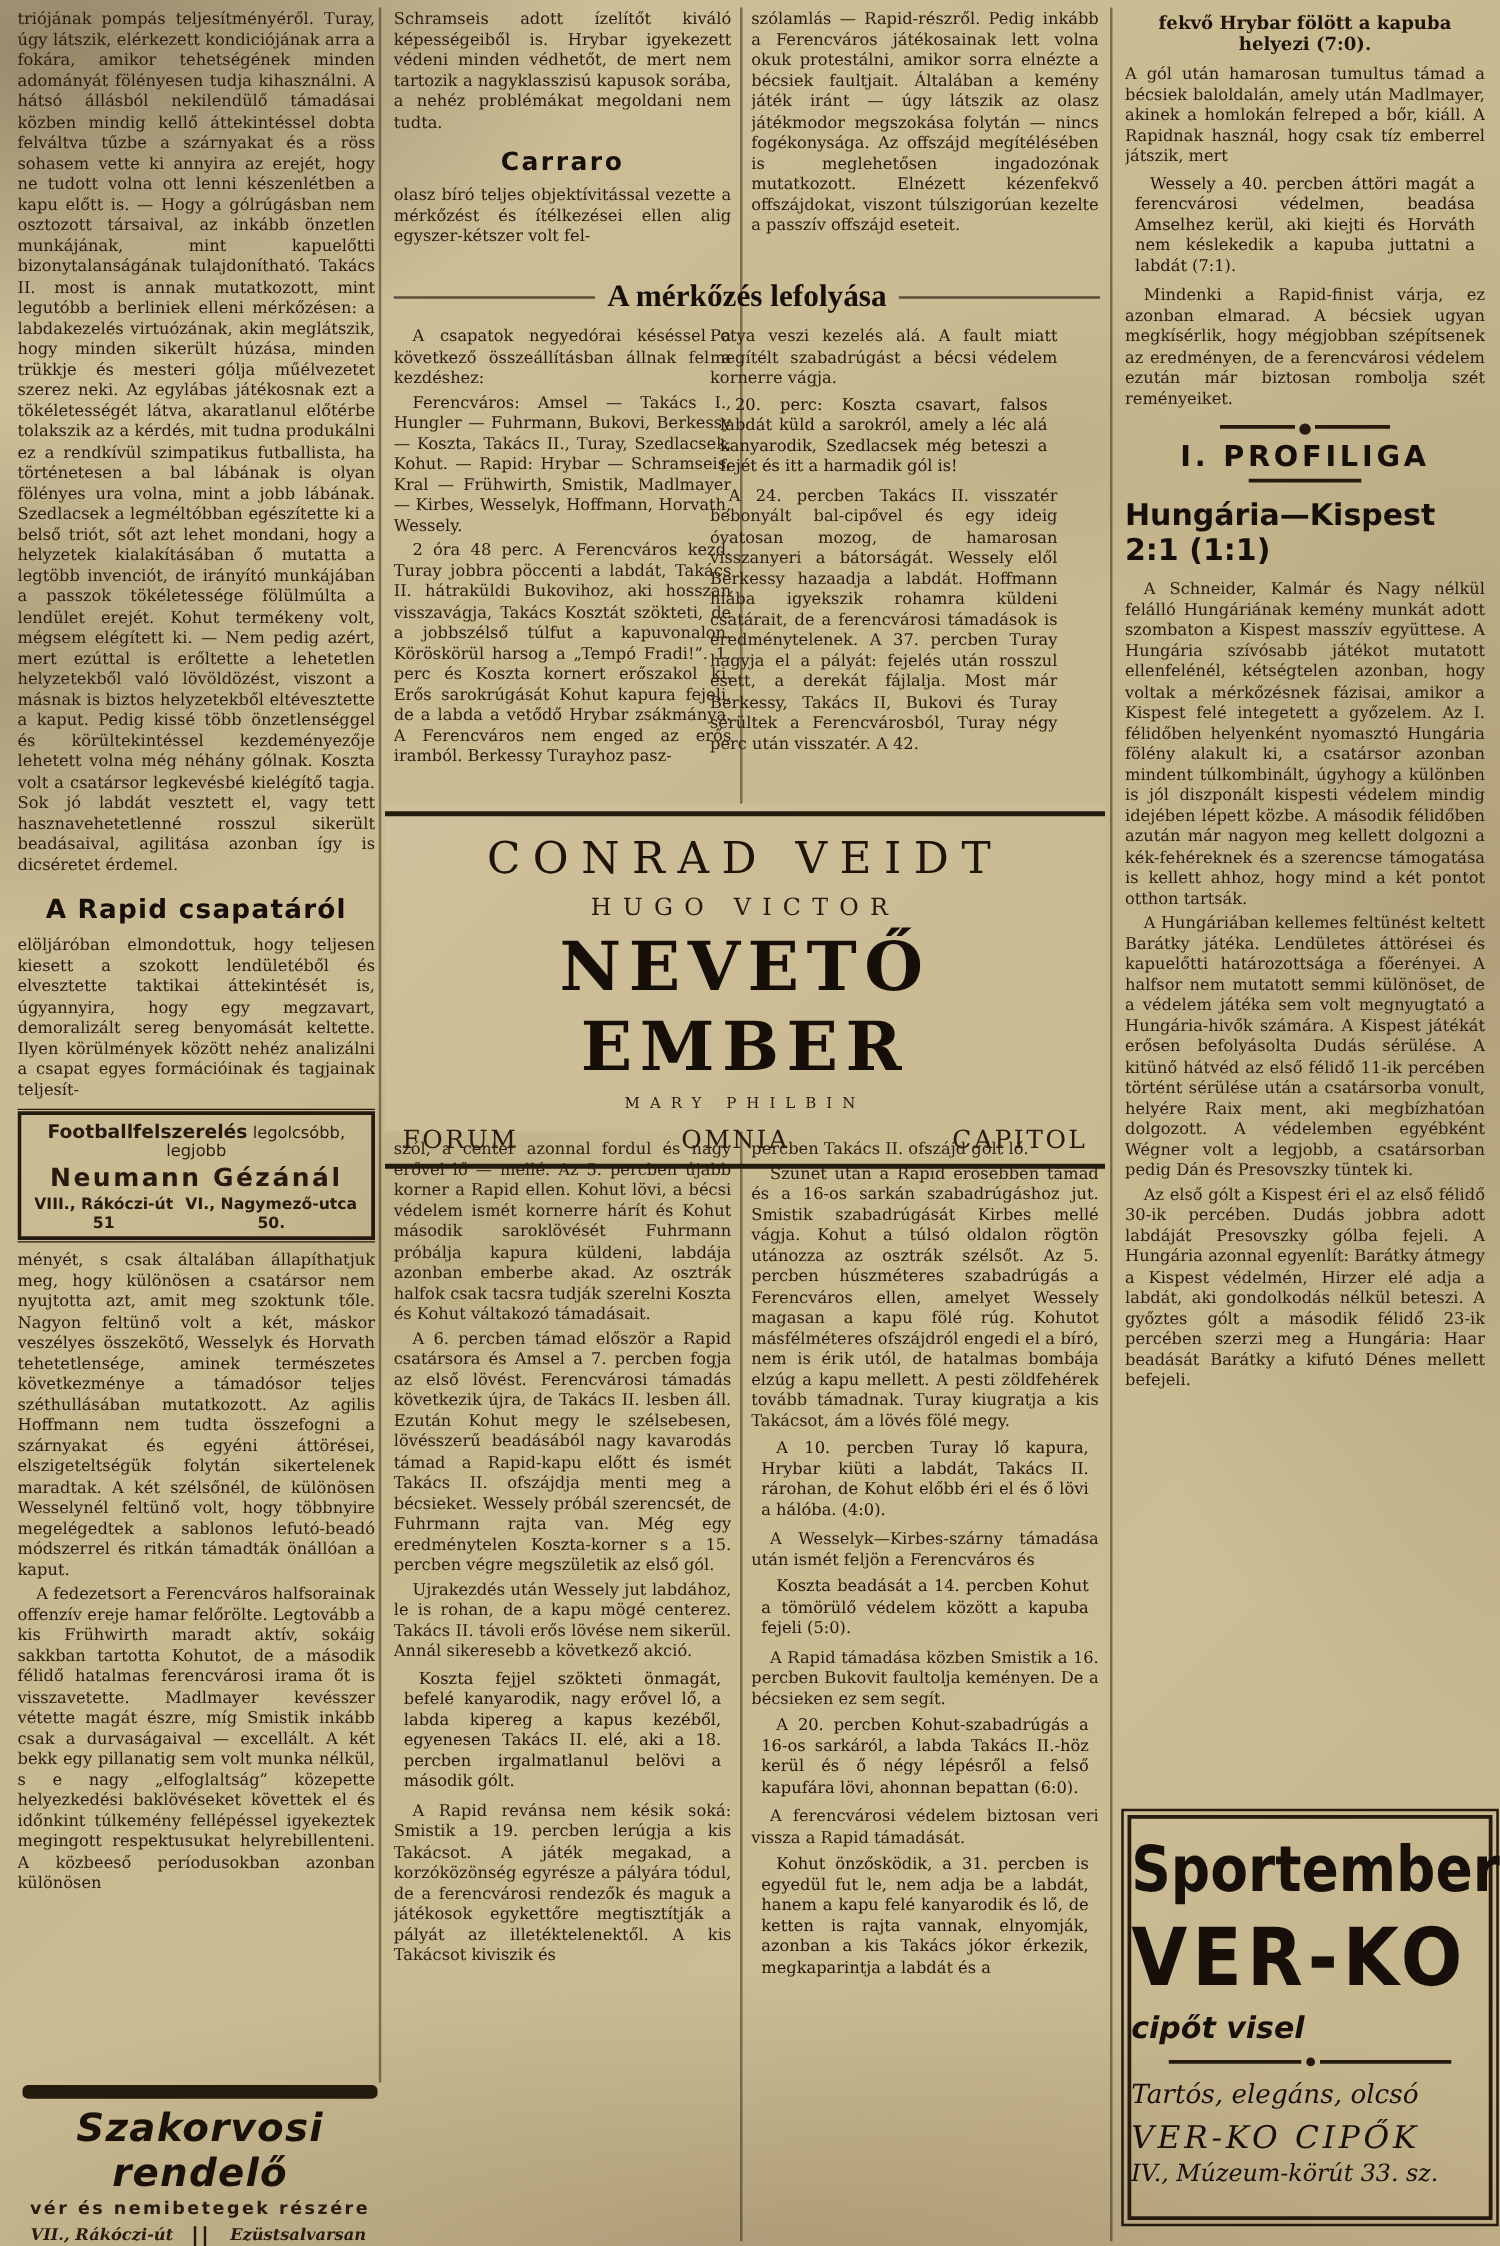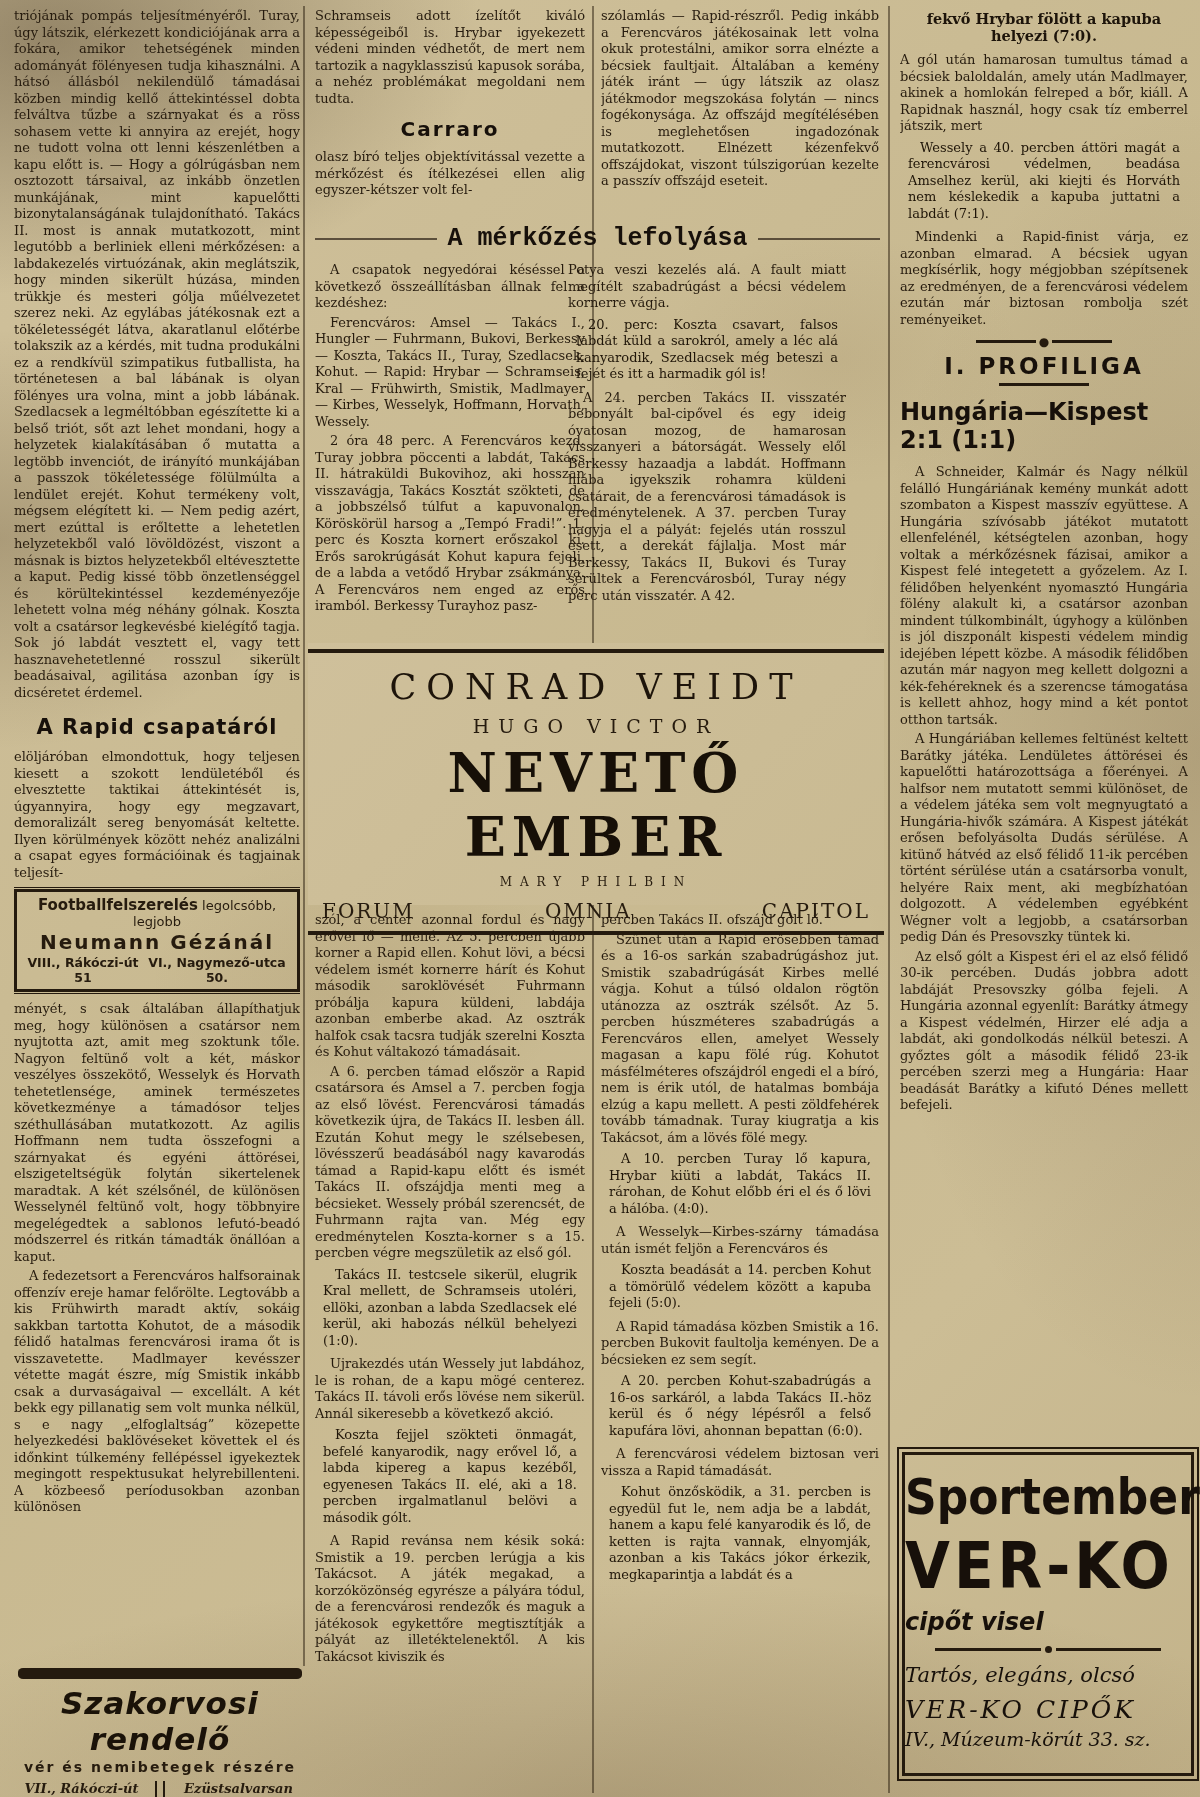--- a/index.html
+++ b/index.html
@@ -18,21 +18,21 @@
   .col{position:absolute;text-align:justify;overflow:hidden;}
   .col p{margin:0 0 3px 0;text-indent:15px;font-size:13px;line-height:1.27;}
   .col p.goal{font-weight:normal;margin:5px 8px 7px 8px;text-indent:12px;color:#1f1508;}
   .col p.noind{text-indent:0;}
   .vrule{position:absolute;width:2px;background:rgba(42,29,14,.5);}
   .h-sans{font-family:"DejaVu Sans", sans-serif;font-weight:bold;color:#17100a;text-align:center;}
   .h-rapid{font-size:21px;margin:14px 0 10px 0;letter-spacing:1px;}
   .h-carraro{font-size:20px;margin:10px 0 8px 0;letter-spacing:2px;}
   .cross-head{position:absolute;left:315px;top:224px;width:565px;display:flex;align-items:center;gap:10px;}
   .cross-head .bar{flex:1;height:2px;background:rgba(30,20,10,.65);}
-  .cross-head .t{font-family:Liberation Mono, monospace;font-weight:bold;font-size:25px;color:#17100a;white-space:nowrap;}
+  .cross-head .t{font-family:Liberation Serif, serif;font-weight:bold;font-size:25px;color:#17100a;white-space:nowrap;}
   
   .ad-conrad{position:absolute;left:308px;top:643px;width:576px;height:262px;text-align:center;
     background:linear-gradient(135deg,#cfc09b, #c9ba92);}
   .ad-conrad .rule{height:4px;background:#241a0e;margin:0;}
   .ad-conrad .star{font-size:35px;letter-spacing:10px;margin-top:14px;color:#1d140a;}
   .ad-conrad .author{font-size:19px;letter-spacing:9px;margin-top:8px;}
   .ad-conrad .title{font-size:54px;font-weight:bold;letter-spacing:6px;margin-top:4px;color:#160f07;}
   .ad-conrad .costar{font-size:12px;letter-spacing:8px;margin-top:6px;}
   .ad-conrad .cinemas{display:flex;justify-content:space-between;padding:10px 14px 8px 14px;font-size:20px;letter-spacing:2px;}
   
@@ -172,21 +172,20 @@
       <span>OMNIA</span>
       <span>CAPITOL</span>
     </div>
     <div class="rule"></div>
   </div>
 
   <div class="col" style="left:315px;top:912px;width:270px;height:880px;">
     <div>
         <p class="noind">szól, a center azonnal fordul és nagy erővel lő — mellé. Az 5. percben újabb korner a Rapid ellen. Kohut lövi, a bécsi védelem ismét kornerre hárít és Kohut második saroklövését Fuhrmann próbálja kapura küldeni, labdája azonban emberbe akad. Az osztrák halfok csak tacsra tudják szerelni Koszta és Kohut váltakozó támadásait.</p>
         <p>A 6. percben támad először a Rapid csatársora és Amsel a 7. percben fogja az első lövést. Ferencvárosi támadás következik újra, de Takács II. lesben áll. Ezután Kohut megy le szélsebesen, lövésszerű beadásából nagy kavarodás támad a Rapid-kapu előtt és ismét Takács II. ofszájdja menti meg a bécsieket. Wessely próbál szerencsét, de Fuhrmann rajta van. Még egy eredménytelen Koszta-korner s a 15. percben végre megszületik az első gól.</p>
-        <p class="goal">Takács II. testcsele sikerül, elugrik Kral mellett, de Schramseis utoléri, ellöki, azonban a labda Szedlacsek elé kerül, aki habozás nélkül behelyezi (1:0).</p>
         <p>Ujrakezdés után Wessely jut labdához, le is rohan, de a kapu mögé centerez. Takács II. távoli erős lövése nem sikerül. Annál sikeresebb a következő akció.</p>
         <p class="goal">Koszta fejjel szökteti önmagát, befelé kanyarodik, nagy erővel lő, a labda kipereg a kapus kezéből, egyenesen Takács II. elé, aki a 18. percben irgalmatlanul belövi a második gólt.</p>
         <p>A Rapid revánsa nem késik soká: Smistik a 19. percben lerúgja a kis Takácsot. A játék megakad, a korzóközönség egyrésze a pályára tódul, de a ferencvárosi rendezők és maguk a játékosok egykettőre megtisztítják a pályát az illetéktelenektől. A kis Takácsot kiviszik és</p>
       </div>
   </div>
 
   <div class="col" style="left:601px;top:912px;width:278px;height:880px;">
     <div>
         <p class="noind">percben Takács II. ofszájd gólt lő.</p>
         <p>Szünet után a Rapid erősebben támad és a 16-os sarkán szabadrúgáshoz jut. Smistik szabadrúgását Kirbes mellé vágja. Kohut a túlsó oldalon rögtön utánozza az osztrák szélsőt. Az 5. percben húszméteres szabadrúgás a Ferencváros ellen, amelyet Wessely magasan a kapu fölé rúg. Kohutot másfélméteres ofszájdról engedi el a bíró, nem is érik utól, de hatalmas bombája elzúg a kapu mellett. A pesti zöldfehérek tovább támadnak. Turay kiugratja a kis Takácsot, ám a lövés fölé megy.</p>

